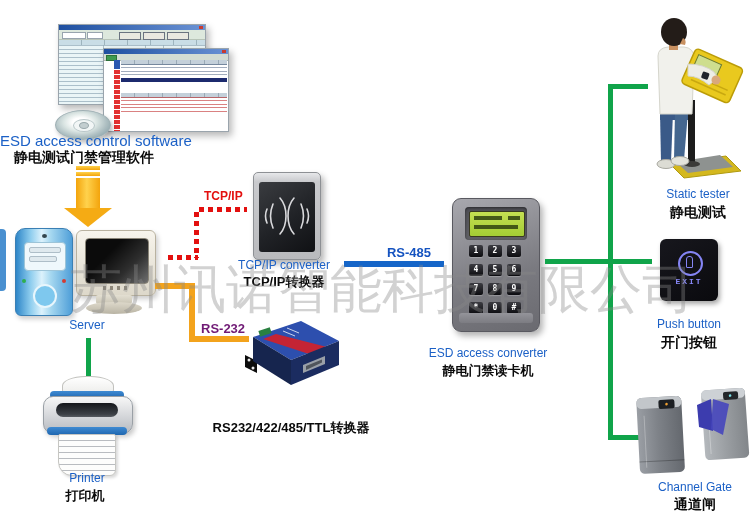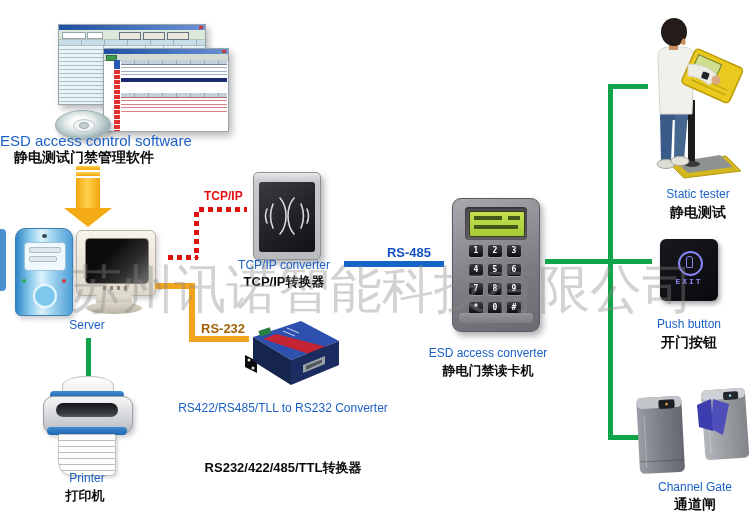--- a/index.html
+++ b/index.html
@@ -210,40 +210,39 @@
   </div>
   <div class="lbl-en" style="left:228px;top:258px;width:112px;">TCP/IP converter</div>
   <div class="lbl-zh" style="left:228px;top:273px;width:112px;">TCP/IP转换器</div>
 
   <div class="conn-lbl" style="left:376px;top:245px;width:66px;text-align:center;color:#1553c0;font-size:13px;">RS-485</div>
   <div class="line blue-line" style="left:344px;top:261px;width:100px;height:6px;"></div>
 
   <div class="line orange" style="left:155px;top:283px;width:40px;height:6px;"></div>
   <div class="line orange" style="left:189px;top:283px;width:6px;height:59px;"></div>
   <div class="line orange" style="left:189px;top:336px;width:60px;height:6px;"></div>
-  <div class="conn-lbl" style="left:201px;top:321px;color:#a16207;font-size:13px;text-shadow:0 0 2px #fff,0 0 2px #fff;">RS-232</div>
+  <div class="conn-lbl" style="left:201px;top:321px;color:#701a75;font-size:13px;text-shadow:0 0 2px #fff,0 0 2px #fff;">RS-232</div>
 
   <svg class="abs" style="left:243px;top:315px;" width="100" height="78" viewBox="0 0 100 78">
     <polygon points="2,40 14,46 14,58 2,52" fill="#0c0c0c"></polygon>
     <circle cx="6" cy="45" r="1.5" fill="#e8e8e8"></circle>
     <circle cx="10" cy="53" r="1.5" fill="#e8e8e8"></circle>
     <polygon points="10,22 58,6 96,26 48,45" fill="#2d4fae"></polygon>
     <polygon points="20,24 33,19 84,32 69,40" fill="#c42434"></polygon>
     <polygon points="10,22 48,45 48,70 10,46" fill="#16254e"></polygon>
     <polygon points="48,45 96,26 96,50 48,70" fill="#1b2c60"></polygon>
     <rect x="16" y="14" width="12" height="6" transform="rotate(-18 22 17)" fill="#2a8040"></rect>
     <polygon points="60,50 82,41 82,49 60,58" fill="#9aa0a8"></polygon>
     <polygon points="63,51 79,44.5 79,47.5 63,55" fill="#50555c"></polygon>
     <g stroke="#cdd6ee" stroke-width="1">
       <line x1="40" y1="16" x2="52" y2="21"></line>
       <line x1="44" y1="13" x2="56" y2="18"></line>
     </g>
   </svg>
-  <div class="lbl-en" style="left:158px;top:401px;width:250px;">RS422/RS485/TLL to RS232 Converter</div>
-  <div class="lbl-zh" style="left:158px;top:419px;width:250px;margin-top:40px;">RS232/422/485/TTL转换器</div>
+  <div class="lbl-zh" style="left:166px;top:419px;width:250px;">RS232/422/485/TTL转换器</div>
 
   <div class="ctrl" style="left:452px;top:198px;">
     <div class="ctrl-bezel"></div>
     <div class="lcd">
       <div class="lcd-row" style="left:4px;top:4px;width:28px;"></div>
       <div class="lcd-row" style="left:38px;top:4px;width:12px;"></div>
       <div class="lcd-row" style="left:4px;top:13px;width:44px;"></div>
     </div>
     <div class="keypad">
       <div class="key">1</div>

